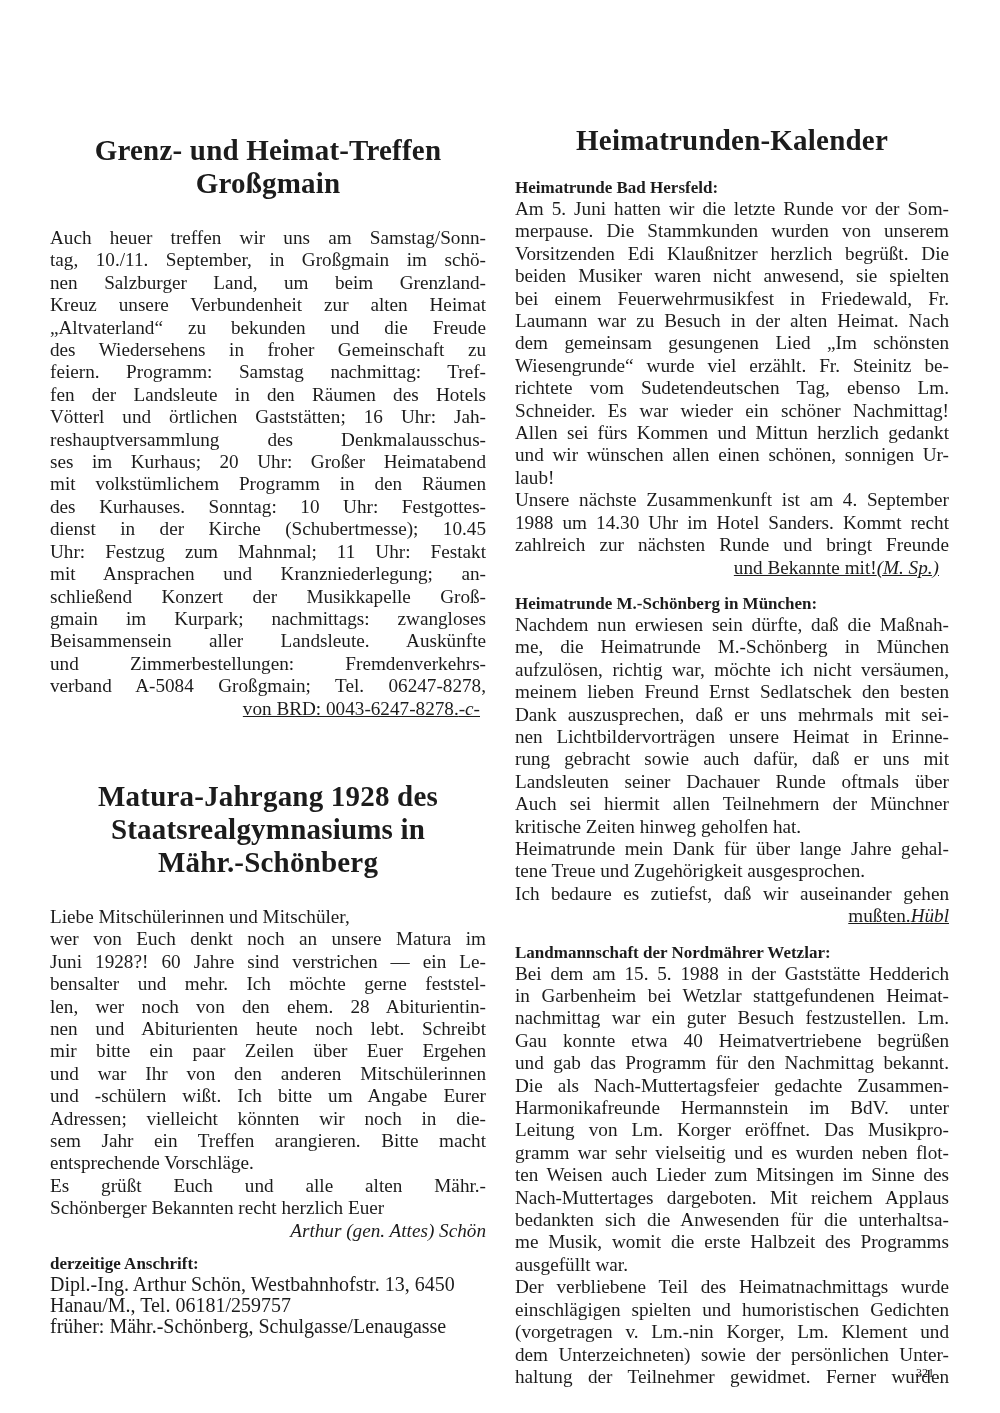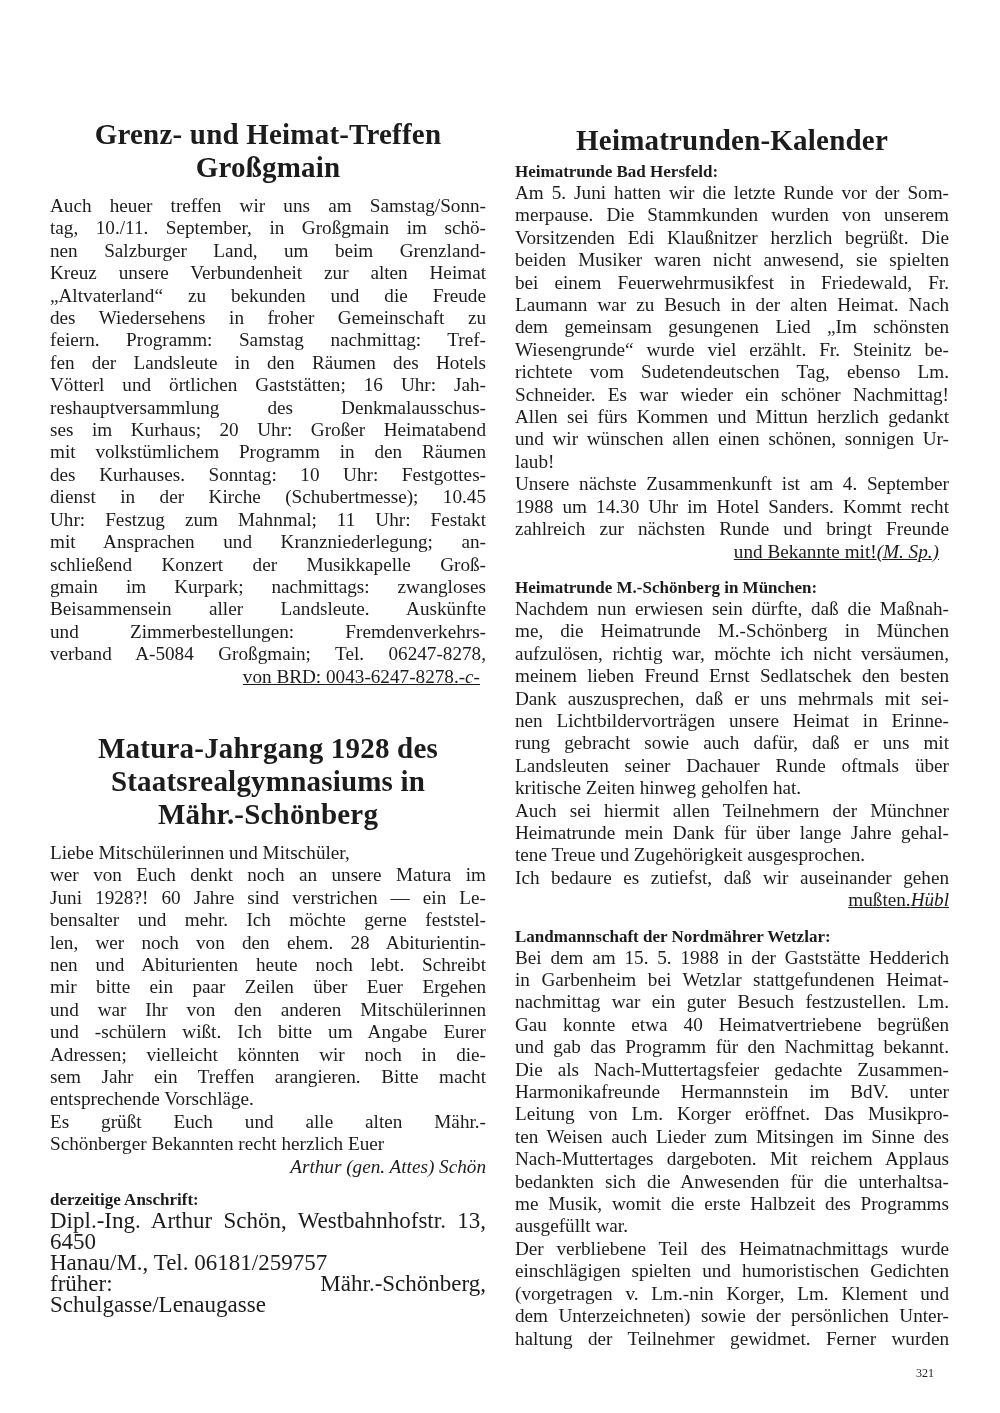--- a/index.html
+++ b/index.html
@@ -2,21 +2,21 @@
 <html><head>
 <meta charset="utf-8">
 <style>
   html, body { margin: 0; padding: 0; background: #ffffff; }
   body { width: 1000px; height: 1413px; position: relative; overflow: hidden;
          font-family: "Liberation Serif", "DejaVu Serif", serif; color: #1c1c1c; }
   .col { position: absolute; top: 118px; }
   .col-left { left: 50px; width: 436px; }
   .col-right { left: 515px; width: 434px; }
   h2 { font-family: "Liberation Serif", serif; font-weight: bold; text-align: center;
-       margin: 0; font-size: 29px; line-height: 33px; letter-spacing: 0.2px; }
+       margin: 16px; font-size: 29px; line-height: 33px; letter-spacing: 0.2px; }
   .p { font-size: 19.2px; line-height: 22.4px; text-align: justify; margin: 0; hyphens: manual; }
   .p .ln { display: block; text-align: justify; text-align-last: justify; }
   .p .ln.last { text-align-last: left; }
   .sub { font-weight: bold; font-size: 17px; line-height: 21px; margin: 0; }
   .sig-right { text-align: right; font-style: italic; }
   .ln-split { display: flex; justify-content: flex-end; text-decoration: underline; }
   .gap-s { height: 11px; }
   .gap-m { height: 14px; }
   .gap-l { height: 44px; }
   b { font-weight: normal; }
@@ -87,21 +87,21 @@
       <span class="ln">sem Jahr ein Treffen arangieren. Bitte macht</span>
     </div>
   <div class="p">
     <span class="ln last">entsprechende Vorschläge.</span>
     <span class="ln">Es grüßt Euch und alle alten Mähr.-</span>
     <span class="ln last">Schönberger Bekannten recht herzlich Euer</span>
     <span class="ln last sig-right" style="text-align-last:right">Arthur (gen. Attes) Schön</span>
   </div>
   <div class="gap-s"></div>
   <div class="sub">derzeitige Anschrift:</div>
-  <div class="p addr" style="font-size:23px;line-height:21px">
+  <div class="p addr" style="font-size:20px;line-height:21px">
     <span class="ln">Dipl.-Ing. Arthur Schön, Westbahnhofstr. 13, 6450</span>
     <span class="ln last">Hanau/M., Tel. 06181/259757</span>
     <span class="ln last"><b>früher:</b><span> Mähr.-Schönberg, Schulgasse/Lenaugasse</span></span>
   </div>
 </div>
 
 <div class="col col-right">
   <h2 style="margin-top:6px">Heimatrunden-Kalender</h2>
   <div style="height:4px"></div>
 
@@ -137,42 +137,43 @@
       <span class="ln">Nachdem nun erwiesen sein dürfte, daß die Maßnah-</span>
       <span class="ln">me, die Heimatrunde M.-Schönberg in München</span>
       <span class="ln">aufzulösen, richtig war, möchte ich nicht versäumen,</span>
       <span class="ln">meinem lieben Freund Ernst Sedlatschek den besten</span>
       <span class="ln">Dank auszusprechen, daß er uns mehrmals mit sei-</span>
       <span class="ln">nen Lichtbildervorträgen unsere Heimat in Erinne-</span>
       <span class="ln">rung gebracht sowie auch dafür, daß er uns mit</span>
       <span class="ln">Landsleuten seiner Dachauer Runde oftmals über</span>
     </div>
   <div class="p">
+    <span class="ln">Auch sei hiermit allen Teilnehmern der Münchner</span>
     <span class="ln last">kritische Zeiten hinweg geholfen hat.</span>
-    <span class="ln">Auch sei hiermit allen Teilnehmern der Münchner</span>
     <span class="ln">Heimatrunde mein Dank für über lange Jahre gehal-</span>
     <span class="ln last">tene Treue und Zugehörigkeit ausgesprochen.</span>
     <span class="ln">Ich bedaure es zutiefst, daß wir auseinander gehen</span>
     <span class="ln-split">
       <span>mußten.</span>
       <i>Hübl</i>
     </span>
   </div>
   <div class="gap-m"></div>
 
   <div class="sub">Landmannschaft der Nordmährer Wetzlar:</div>
   <div class="p" id="s3body">
       <span class="ln">Bei dem am 15. 5. 1988 in der Gaststätte Hedderich</span>
       <span class="ln">in Garbenheim bei Wetzlar stattgefundenen Heimat-</span>
       <span class="ln">nachmittag war ein guter Besuch festzustellen. Lm.</span>
       <span class="ln">Gau konnte etwa 40 Heimatvertriebene begrüßen</span>
       <span class="ln">und gab das Programm für den Nachmittag bekannt.</span>
       <span class="ln">Die als Nach-Muttertagsfeier gedachte Zusammen-</span>
       <span class="ln">Harmonikafreunde Hermannstein im BdV. unter</span>
       <span class="ln">Leitung von Lm. Korger eröffnet. Das Musikpro-</span>
+      <span class="ln">gramm war sehr vielseitig und es wurden neben flot-</span>
       <span class="ln">ten Weisen auch Lieder zum Mitsingen im Sinne des</span>
       <span class="ln">Nach-Muttertages dargeboten. Mit reichem Applaus</span>
       <span class="ln">bedankten sich die Anwesenden für die unterhaltsa-</span>
       <span class="ln">me Musik, womit die erste Halbzeit des Programms</span>
     </div>
   <div class="p">
     <span class="ln last">ausgefüllt war.</span>
   </div>
   <div class="p" id="s3body2">
       <span class="ln">Der verbliebene Teil des Heimatnachmittags wurde</span>

